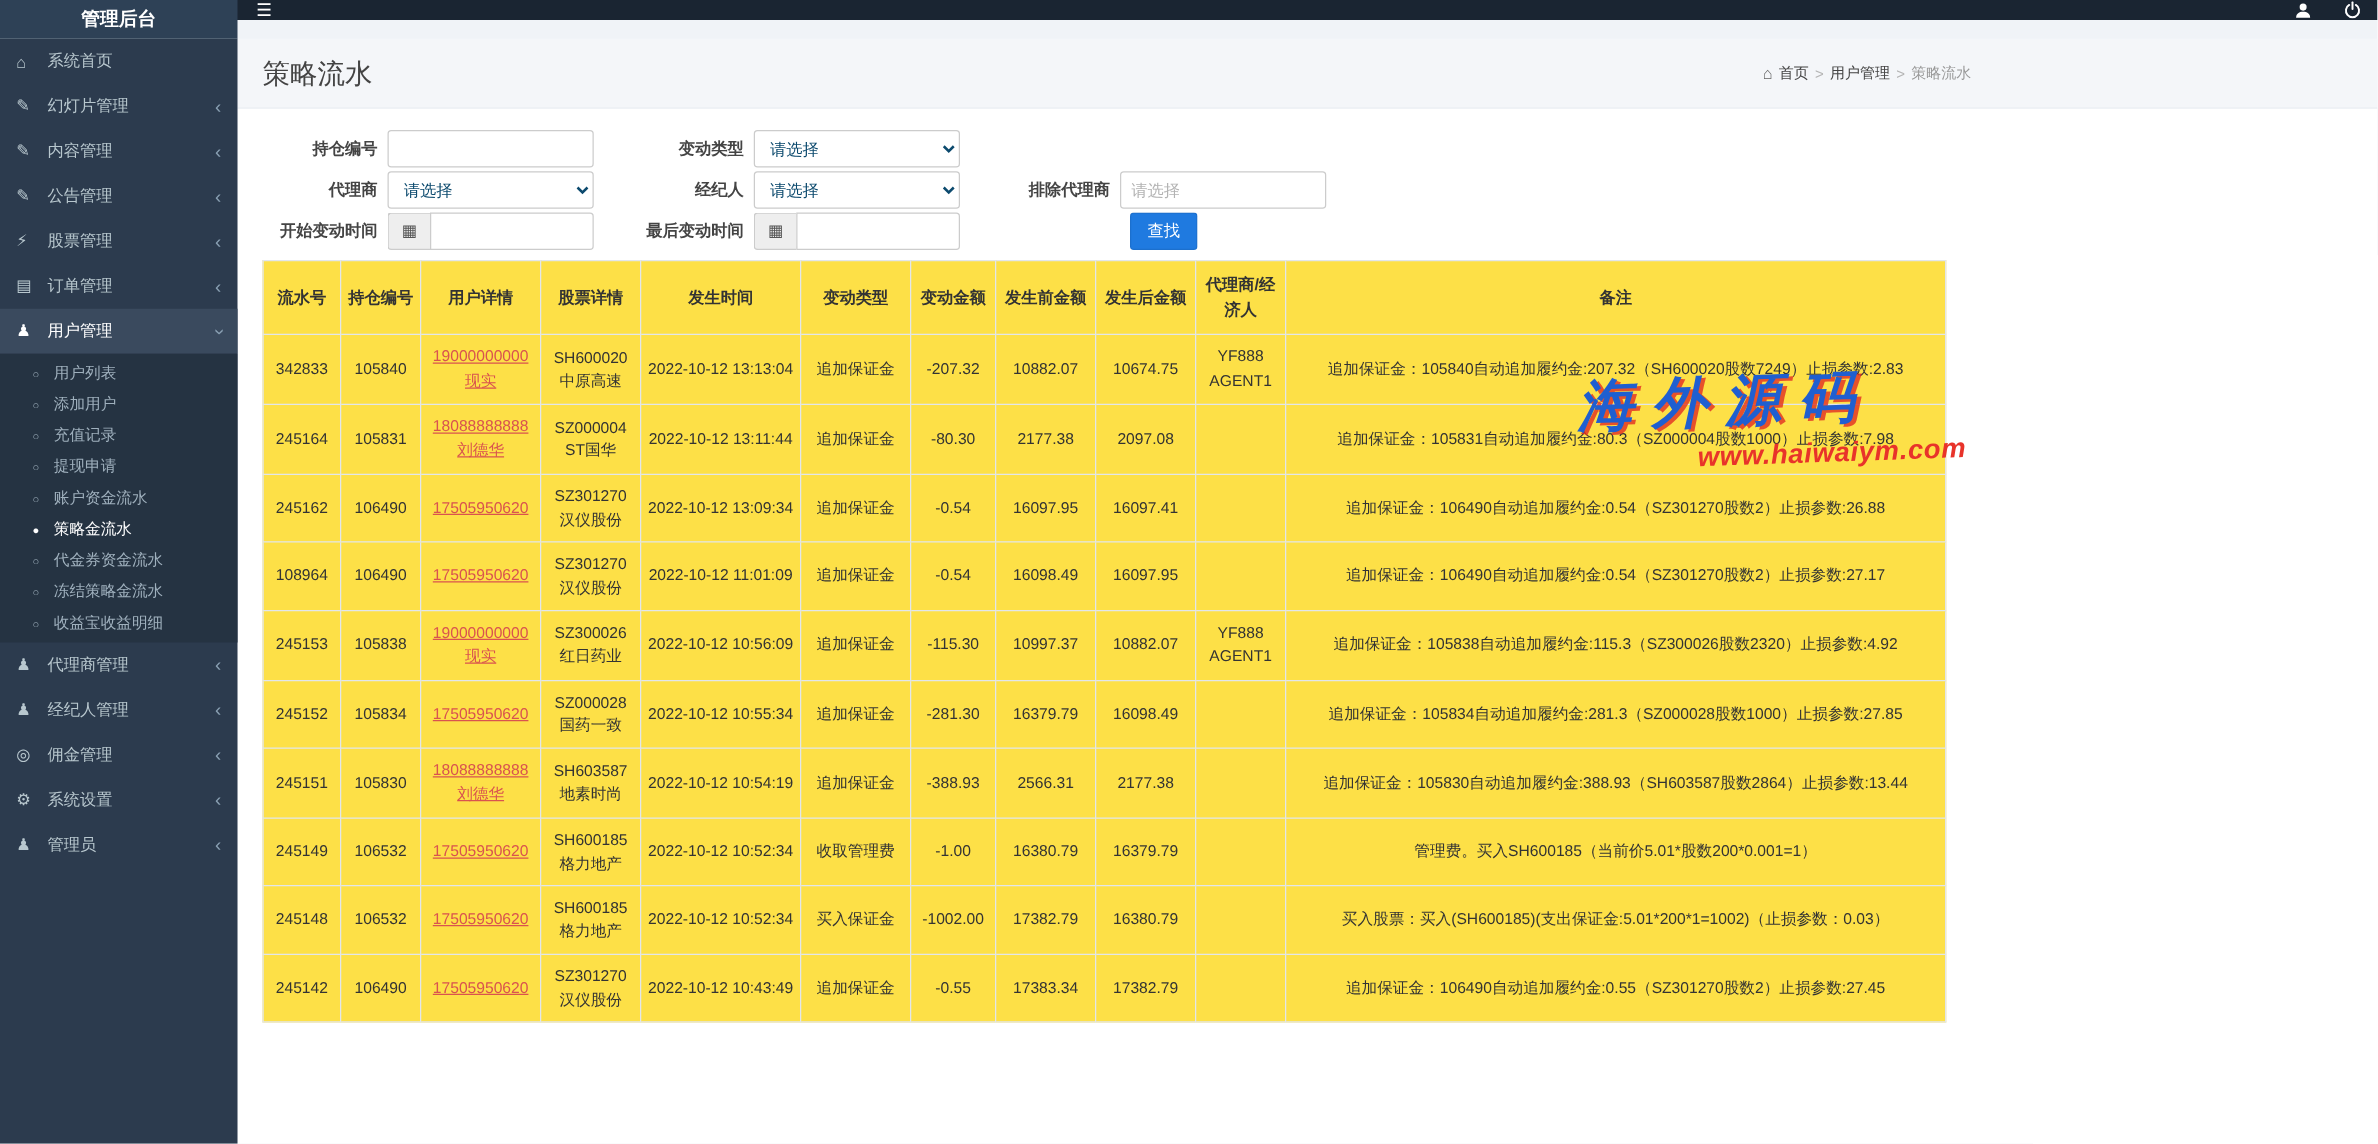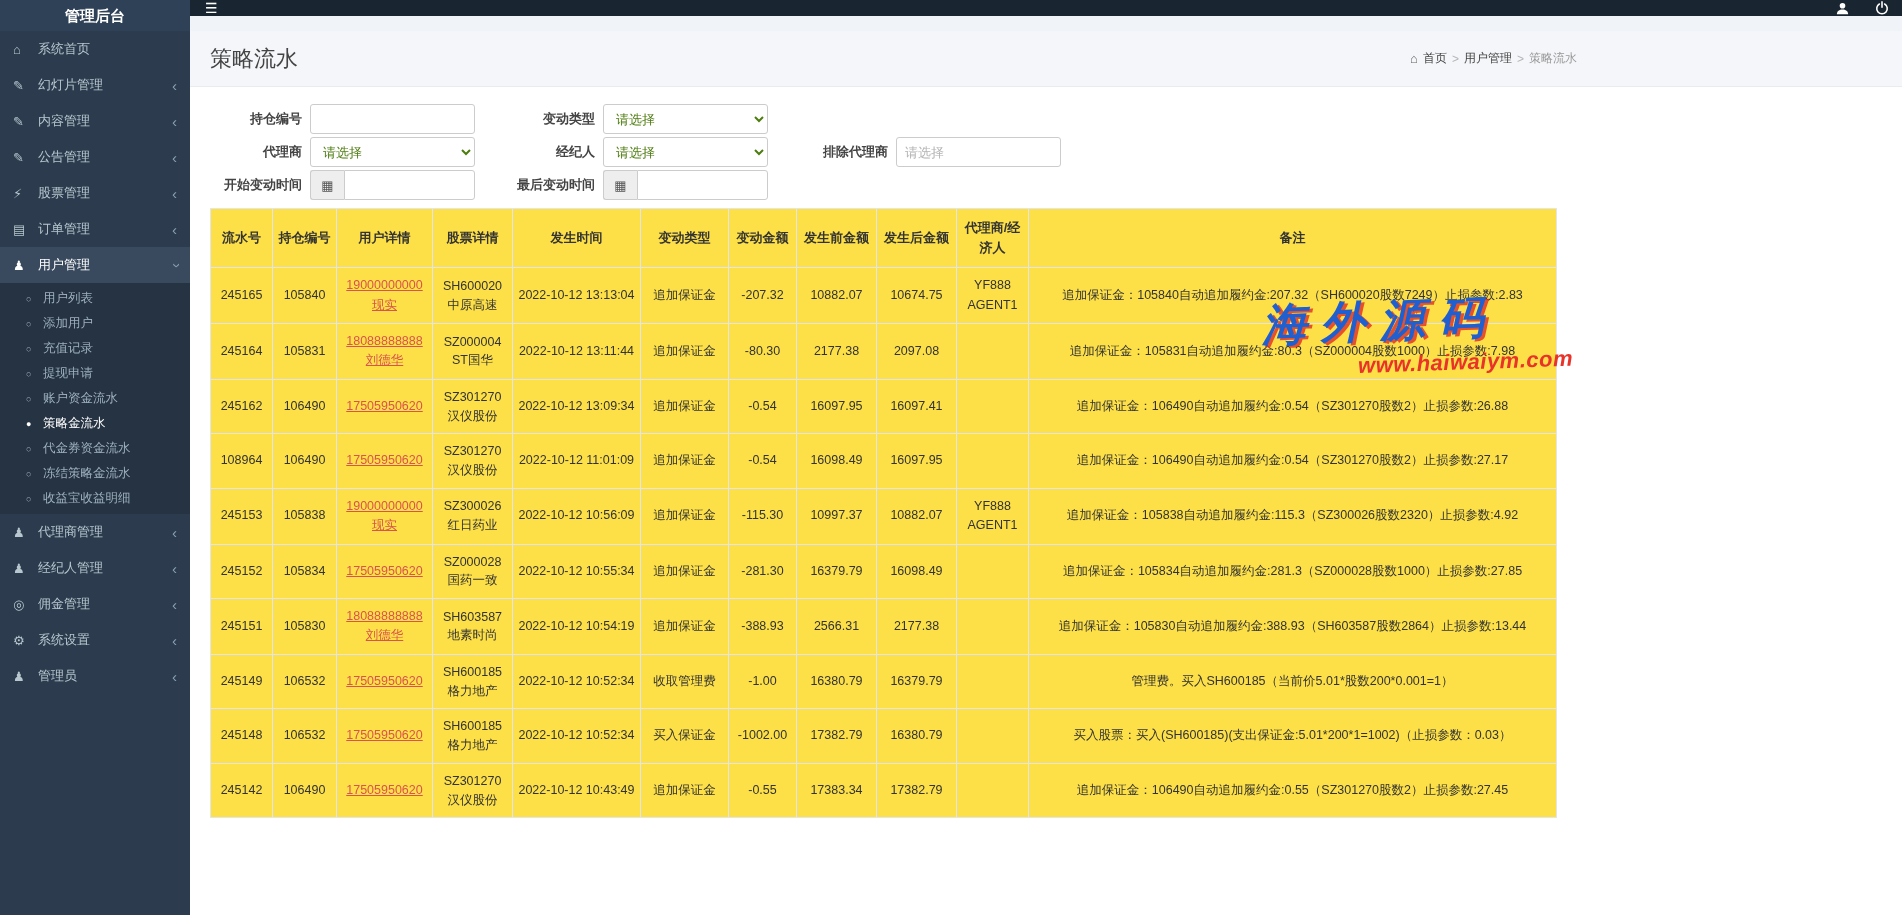--- a/index.html
+++ b/index.html
@@ -38,21 +38,21 @@
   .bc-sep { color:#b5b5b5; }
   .bc-current { color:#999; }
   .content-body { position:absolute; top:56px; left:0; right:0; bottom:0; background:#fff; padding:0 20px; overflow:hidden; }
   .container { width:1367px; }
   
   .search { padding-top:17px; }
   .f-row { display:flex; margin-bottom:3px; }
   .f-group { width:293px; display:flex; align-items:center; }
   .f-group label { width:100px; text-align:right; padding-right:8px; font-weight:700; color:#444; font-size:13px; }
   .f-spacer { width:108px; }
-  .f-input, .f-select { width:165px; height:30px; border:1px solid #ccc; border-radius:3px; padding:0 8px; font-size:13px; color:#4d7c0f; background:#fff; font-family:inherit; }
+  .f-input, .f-select { width:165px; height:30px; border:1px solid #ccc; border-radius:3px; padding:0 8px; font-size:13px; color:#0c4a6e; background:#fff; font-family:inherit; }
   .f-input::placeholder { color:#b3b3b3; }
   .input-group { display:flex; width:165px; }
   .ig-addon { width:34px; height:30px; background:#eee; border:1px solid #ccc; border-right:none; border-radius:3px 0 0 3px; display:flex; align-items:center; justify-content:center; color:#555; font-size:13px; }
   .ig-input { flex:1; min-width:0; height:30px; border:1px solid #ccc; border-radius:0 3px 3px 0; padding:0 8px; font-size:13px; }
   .btn-primary { height:30px; padding:0 13px; background:var(--accent-blue,#1f7ae0); color:#fff; border:1px solid rgba(0,0,0,.08); border-radius:3px; font-size:13px; cursor:pointer; font-family:inherit; }
   
   .tbl { margin-top:8px; border-collapse:collapse; table-layout:fixed; width:1346px; background:#fde047; }
   .tbl th, .tbl td { border:1px solid #e2e6ea; text-align:center; font-size:12.5px; color:#333; padding:8px 5px; vertical-align:middle; line-height:1.55; }
   .tbl th { font-weight:700; font-size:13px; padding:9px 4px; }
   .rlink { color:var(--red-link,#d9534f); text-decoration:underline; cursor:pointer; }
@@ -245,20 +245,24 @@
               <span class="ig-addon">▦</span>
               <input class="ig-input" value="" style="">
             </div>
           </div>
           <div class="f-group">
             <label>最后变动时间</label>
             <div class="input-group">
               <span class="ig-addon">▦</span>
               <input class="ig-input" value="" style="">
             </div>
+          </div>
+          <div class="f-group">
+            <span class="f-spacer"></span>
+            <button class="btn-primary">查找</button>
           </div>
         </div>
       </div>
 
       <table class="tbl">
         <colgroup id="cols">
             <col style="width: 62px;">
             <col style="width: 64px;">
             <col style="width: 96px;">
             <col style="width: 80px;">
@@ -280,21 +284,21 @@
               <th>变动类型</th>
               <th>变动金额</th>
               <th>发生前金额</th>
               <th>发生后金额</th>
               <th>代理商/经济人</th>
               <th>备注</th>
             </tr>
           </thead>
         <tbody id="tbody">
             <tr>
-              <td>245165</td>
+              <td>342833</td>
               <td>105840</td>
               <td><a class="rlink">19000000000</a><br><a class="rlink">现实</a></td>
               <td>
                 <div class="stock-line">SH600020</div>
                 <div class="stock-line">中原高速</div>
               </td>
               <td>2022-10-12 13:13:04</td>
               <td>追加保证金</td>
               <td>-207.32</td>
               <td>10882.07</td>

